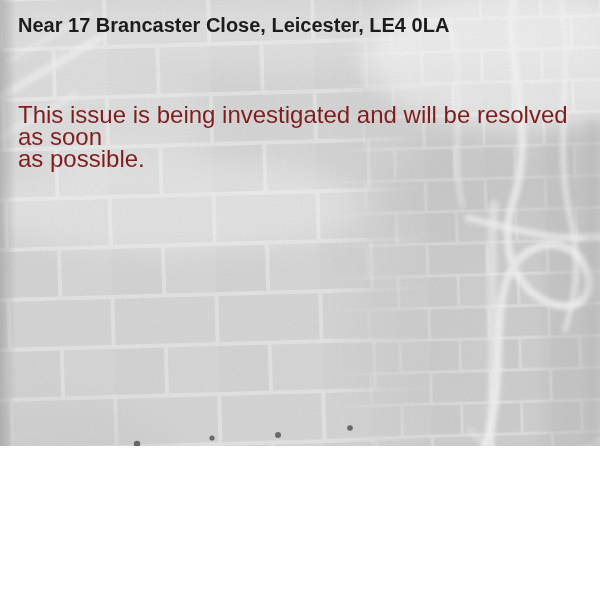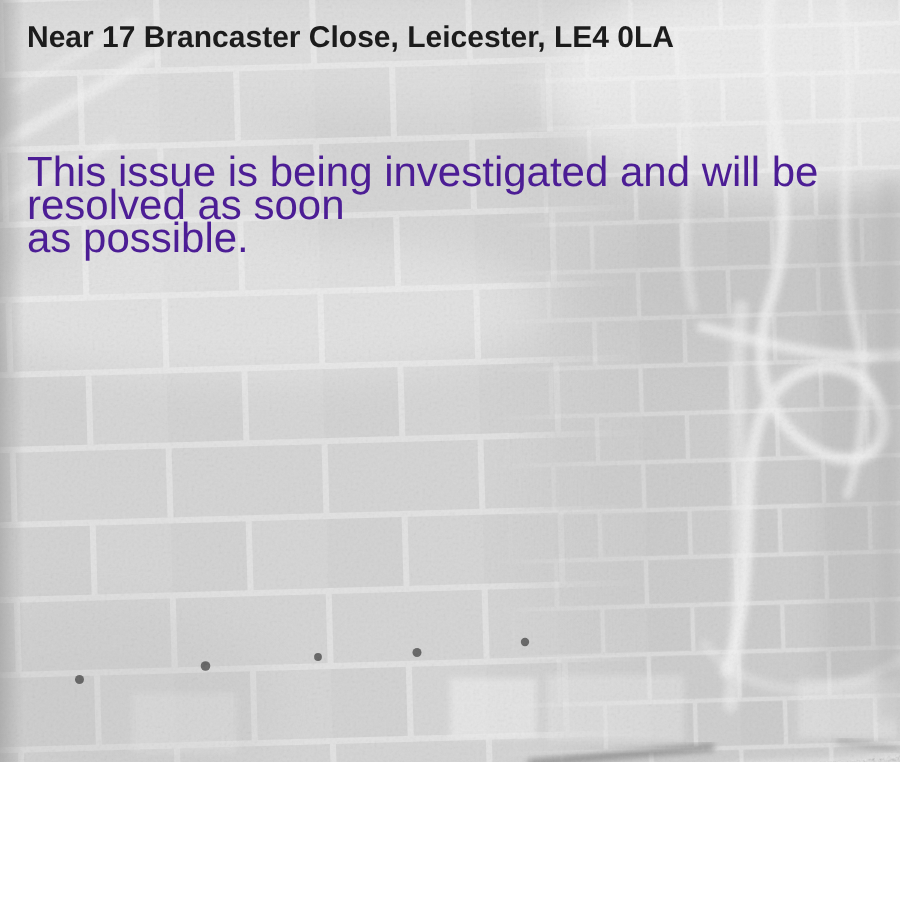--- a/index.html
+++ b/index.html
@@ -1,19 +1,19 @@
 <!DOCTYPE html>
 <html><head>
 <meta charset="utf-8">
 <style>
   html, body { margin: 0; padding: 0; background: #ffffff; }
   .screen {
     position: relative;
     width: 600px;
-    height: 508px;
+    height: 446px;
     overflow: hidden;
     background: #d6d6d6;
     font-family: "Liberation Sans", sans-serif;
   }
   .photo-svg {
     position: absolute;
     inset: 0;
     width: 600px;
     height: 600px;
     display: block;
@@ -27,23 +27,23 @@
     -webkit-font-smoothing: antialiased;
   }
   .location-title {
     top: 13px;
     font-size: 20px;
     font-weight: bold;
     color: #1c1c1c;
     line-height: 24px;
   }
   .body-text {
-    font-size: 28px;
+    font-size: 24px;
     line-height: 22px;
-    color: #4c1d95;
+    color: #7f1d1d;
   }
   .status-message { top: 104px; }
   .thanks-message { top: 172px; }
 </style>
 </head>
 <body>
 
 <div class="screen">
 
   <svg class="photo-svg" viewBox="0 0 600 600" xmlns="http://www.w3.org/2000/svg" aria-hidden="true">

